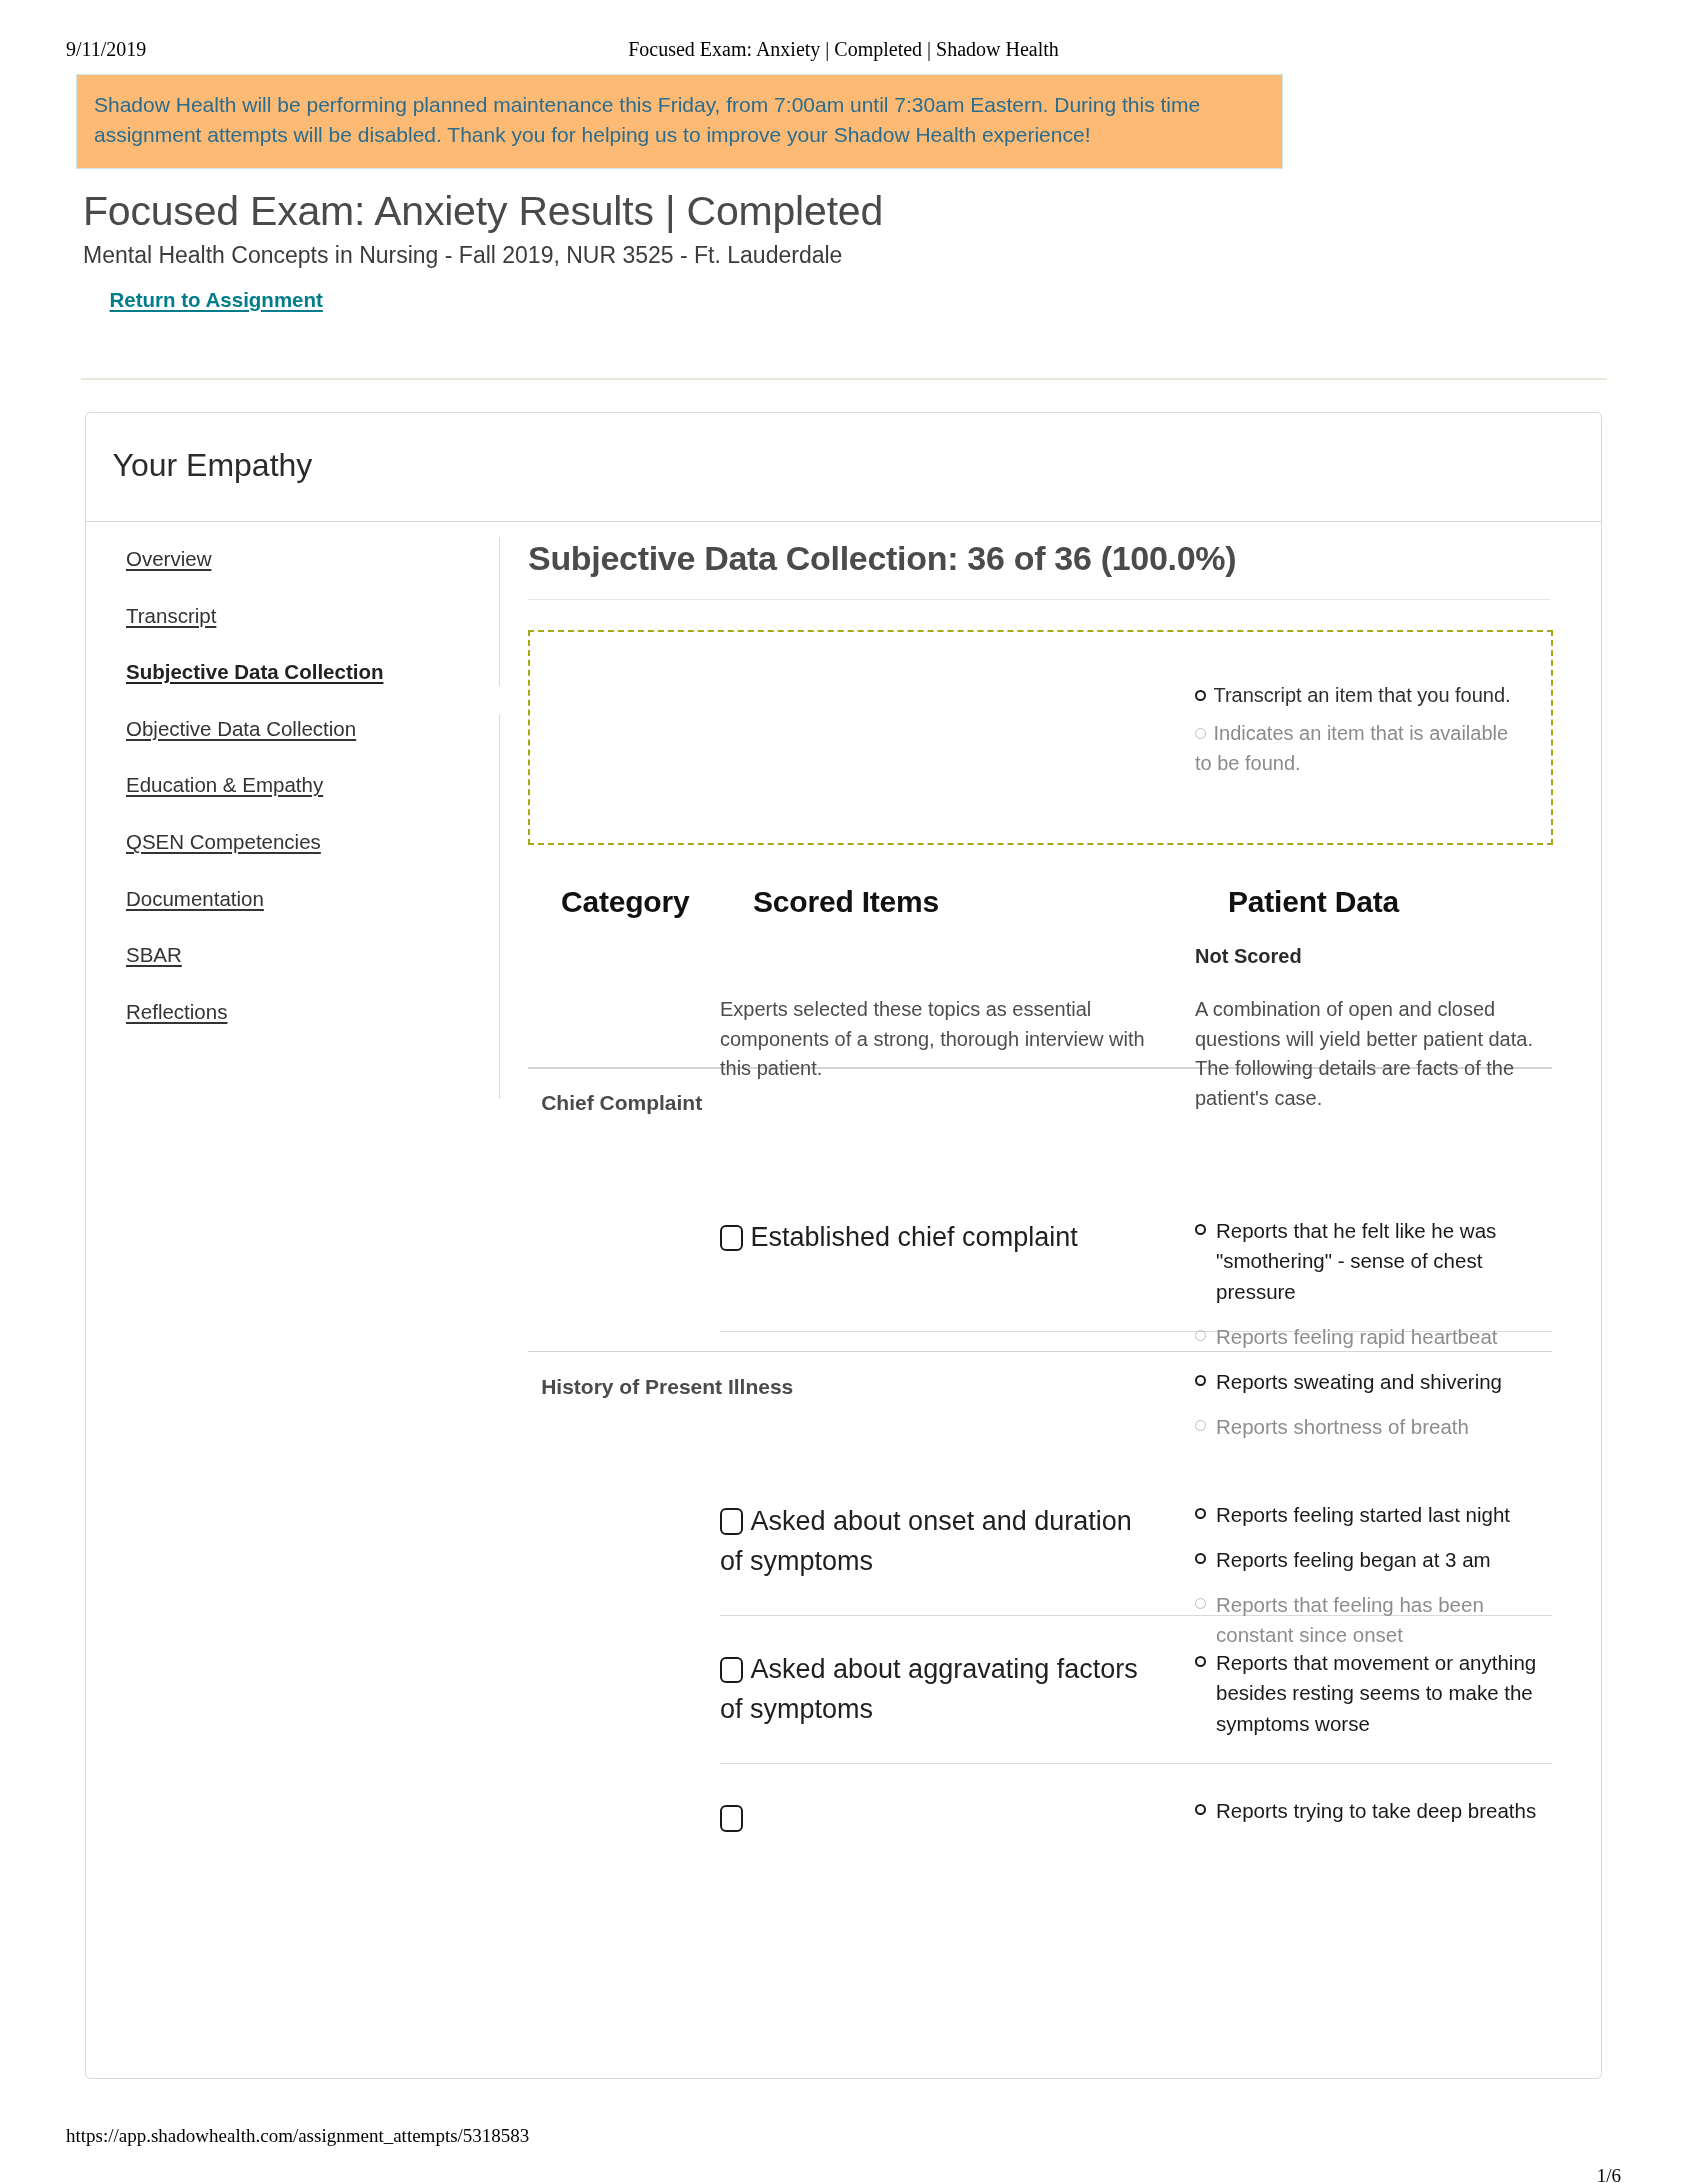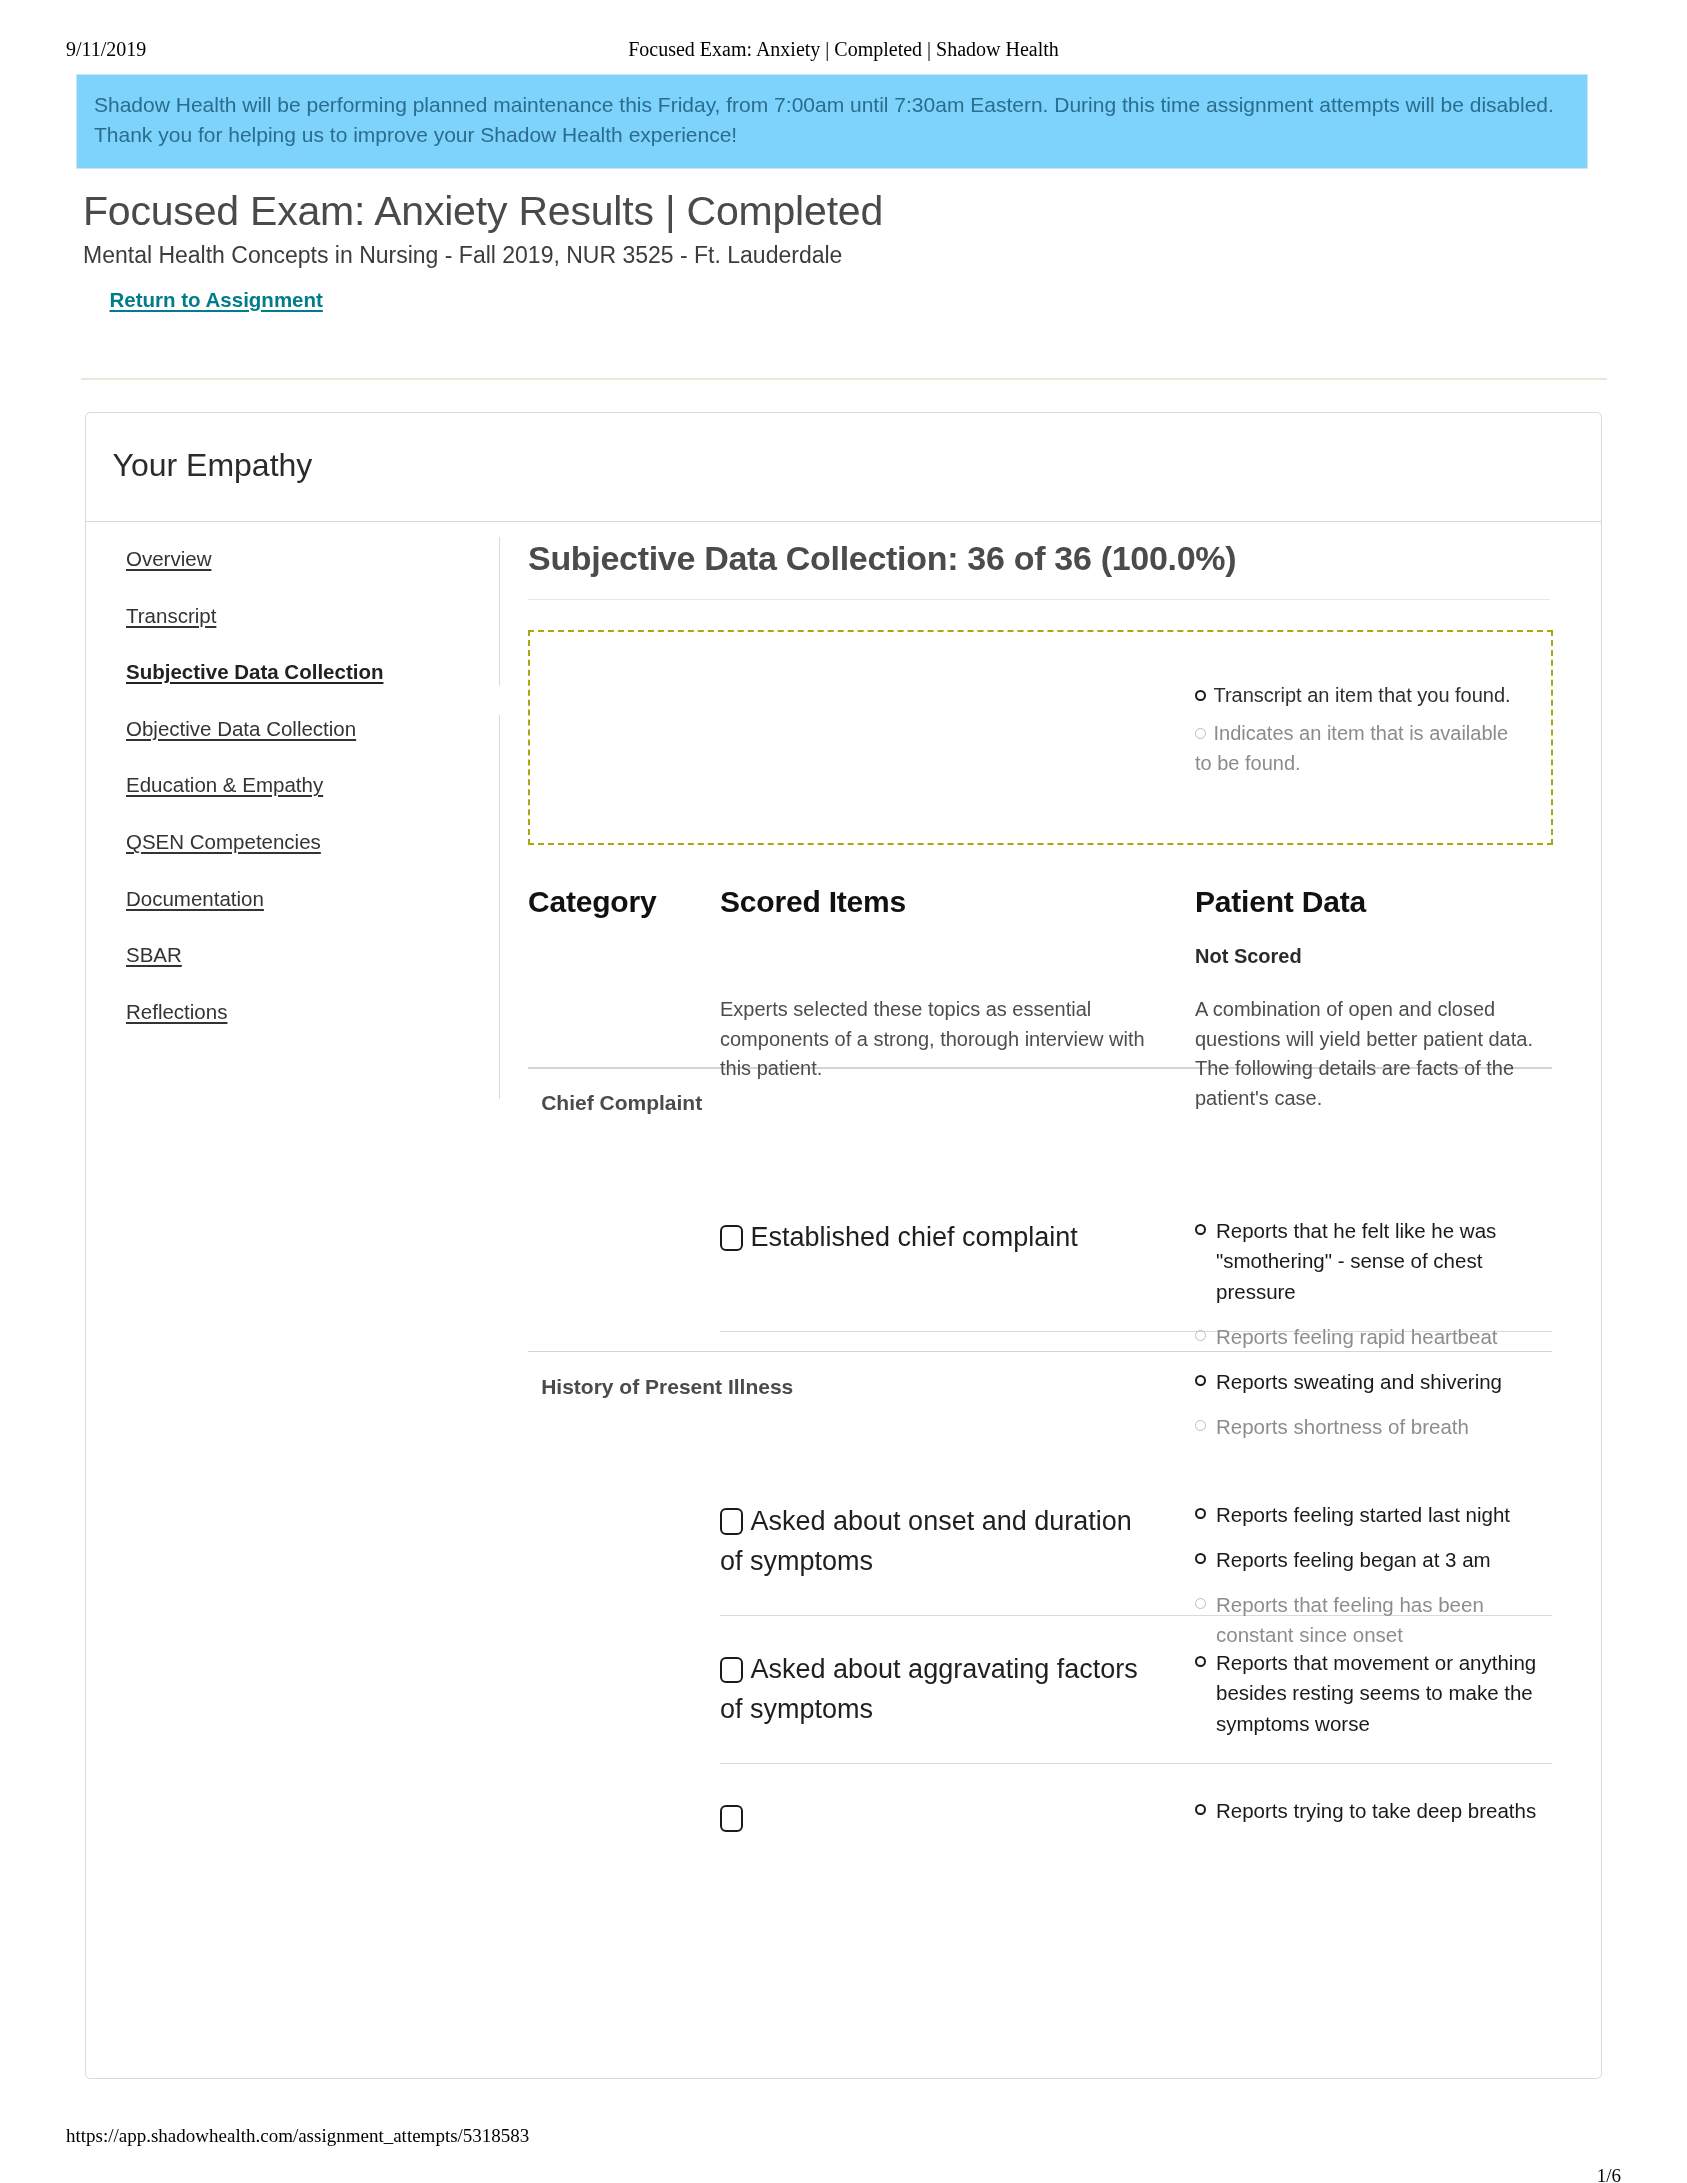--- a/index.html
+++ b/index.html
@@ -63,24 +63,24 @@
     top: 0;
     white-space: nowrap;
     margin-top: 40px;
   }
 
   
   .banner {
     position: absolute;
     left: 76px;
     top: 74px;
-    width: 1512px;
+    width: 1207px;
     box-sizing: border-box;
     border: 1.3px solid #cfe6ef;
-    background: #7dd3fc;
+    background: #fdba74;
     padding: 14.6px 17px 17px 17px;
   }
   .banner-text {
     font-size: 21px;
     line-height: 1.47;
     color: #2a6d8e;
     font-family: "Liberation Sans", sans-serif;
   }
 
   
@@ -260,20 +260,21 @@
   }
 
   
   .data-table {
     margin-top: 40px;
     width: 1025px;
   }
   .table-headrow {
     position: relative;
     height: 40px;
+    margin-left: 33px;
   }
   .col-head {
     position: absolute;
     top: 0;
     font-size: 30px;
     font-weight: 700;
     color: #111;
     letter-spacing: -0.2px;
     white-space: nowrap;
   }

